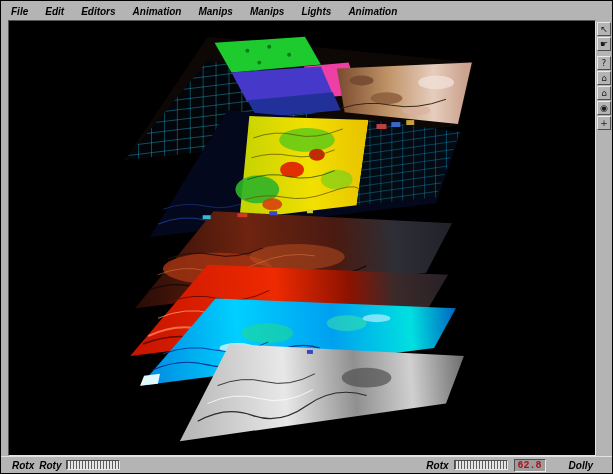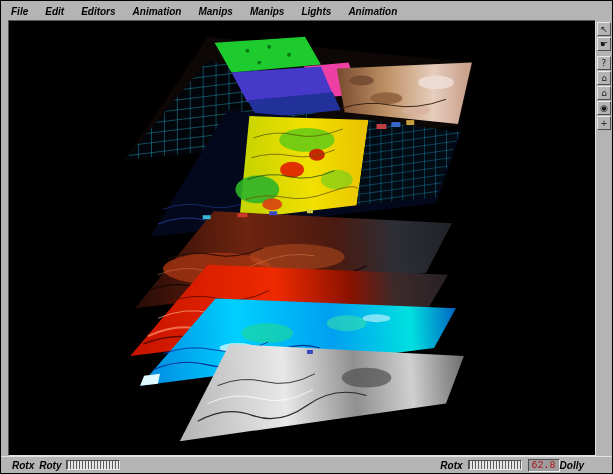--- a/index.html
+++ b/index.html
@@ -50,24 +50,24 @@
     font-style:italic; font-weight:bold; font-size:10px; color:#000;
     margin-right:5px; white-space:nowrap;
   }
   .thumbwheel {
     width:52px; height:8px; margin-right:6px;
     background:repeating-linear-gradient(90deg,#5c5c5c 0 1px,#e6e6e6 1px 3px);
     border:1px solid; border-color:#4e4e4e #eaeaea #eaeaea #4e4e4e;
   }
   .spacer { flex:1; }
   .zoom-value {
-    width:30px; height:11px; margin-right:0;
+    width:30px; height:11px; margin-right:23px;
     background:#9d9d9d; color:#b2101a;
     border:1px solid; border-color:#4e4e4e #eaeaea #eaeaea #4e4e4e;
-    font-family:"Liberation Mono", monospace; font-weight:normal; font-size:10px;
+    font-family:"Liberation Mono", monospace; font-weight:bold; font-size:10px;
     line-height:11px; text-align:center;
   }
 </style>
 </head>
 <body>
 
 <div class="window">
 
   <div class="menubar">
     <span class="menu-item">File</span>
@@ -232,16 +232,16 @@
   </div>
 
   <div class="bottombar">
     <span class="bb-label">Rotx</span>
     <span class="bb-label">Roty</span>
     <div class="thumbwheel"></div>
     <div class="spacer"></div>
     <span class="bb-label">Rotx</span>
     <div class="thumbwheel"></div>
     <div class="zoom-value">62.8</div>
-    <span class="bb-label" style="margin-right:17px">Dolly</span>
+    <span class="bb-label" style="margin-right:8px">Dolly</span>
   </div>
 
 </div>
 
 </body></html>

